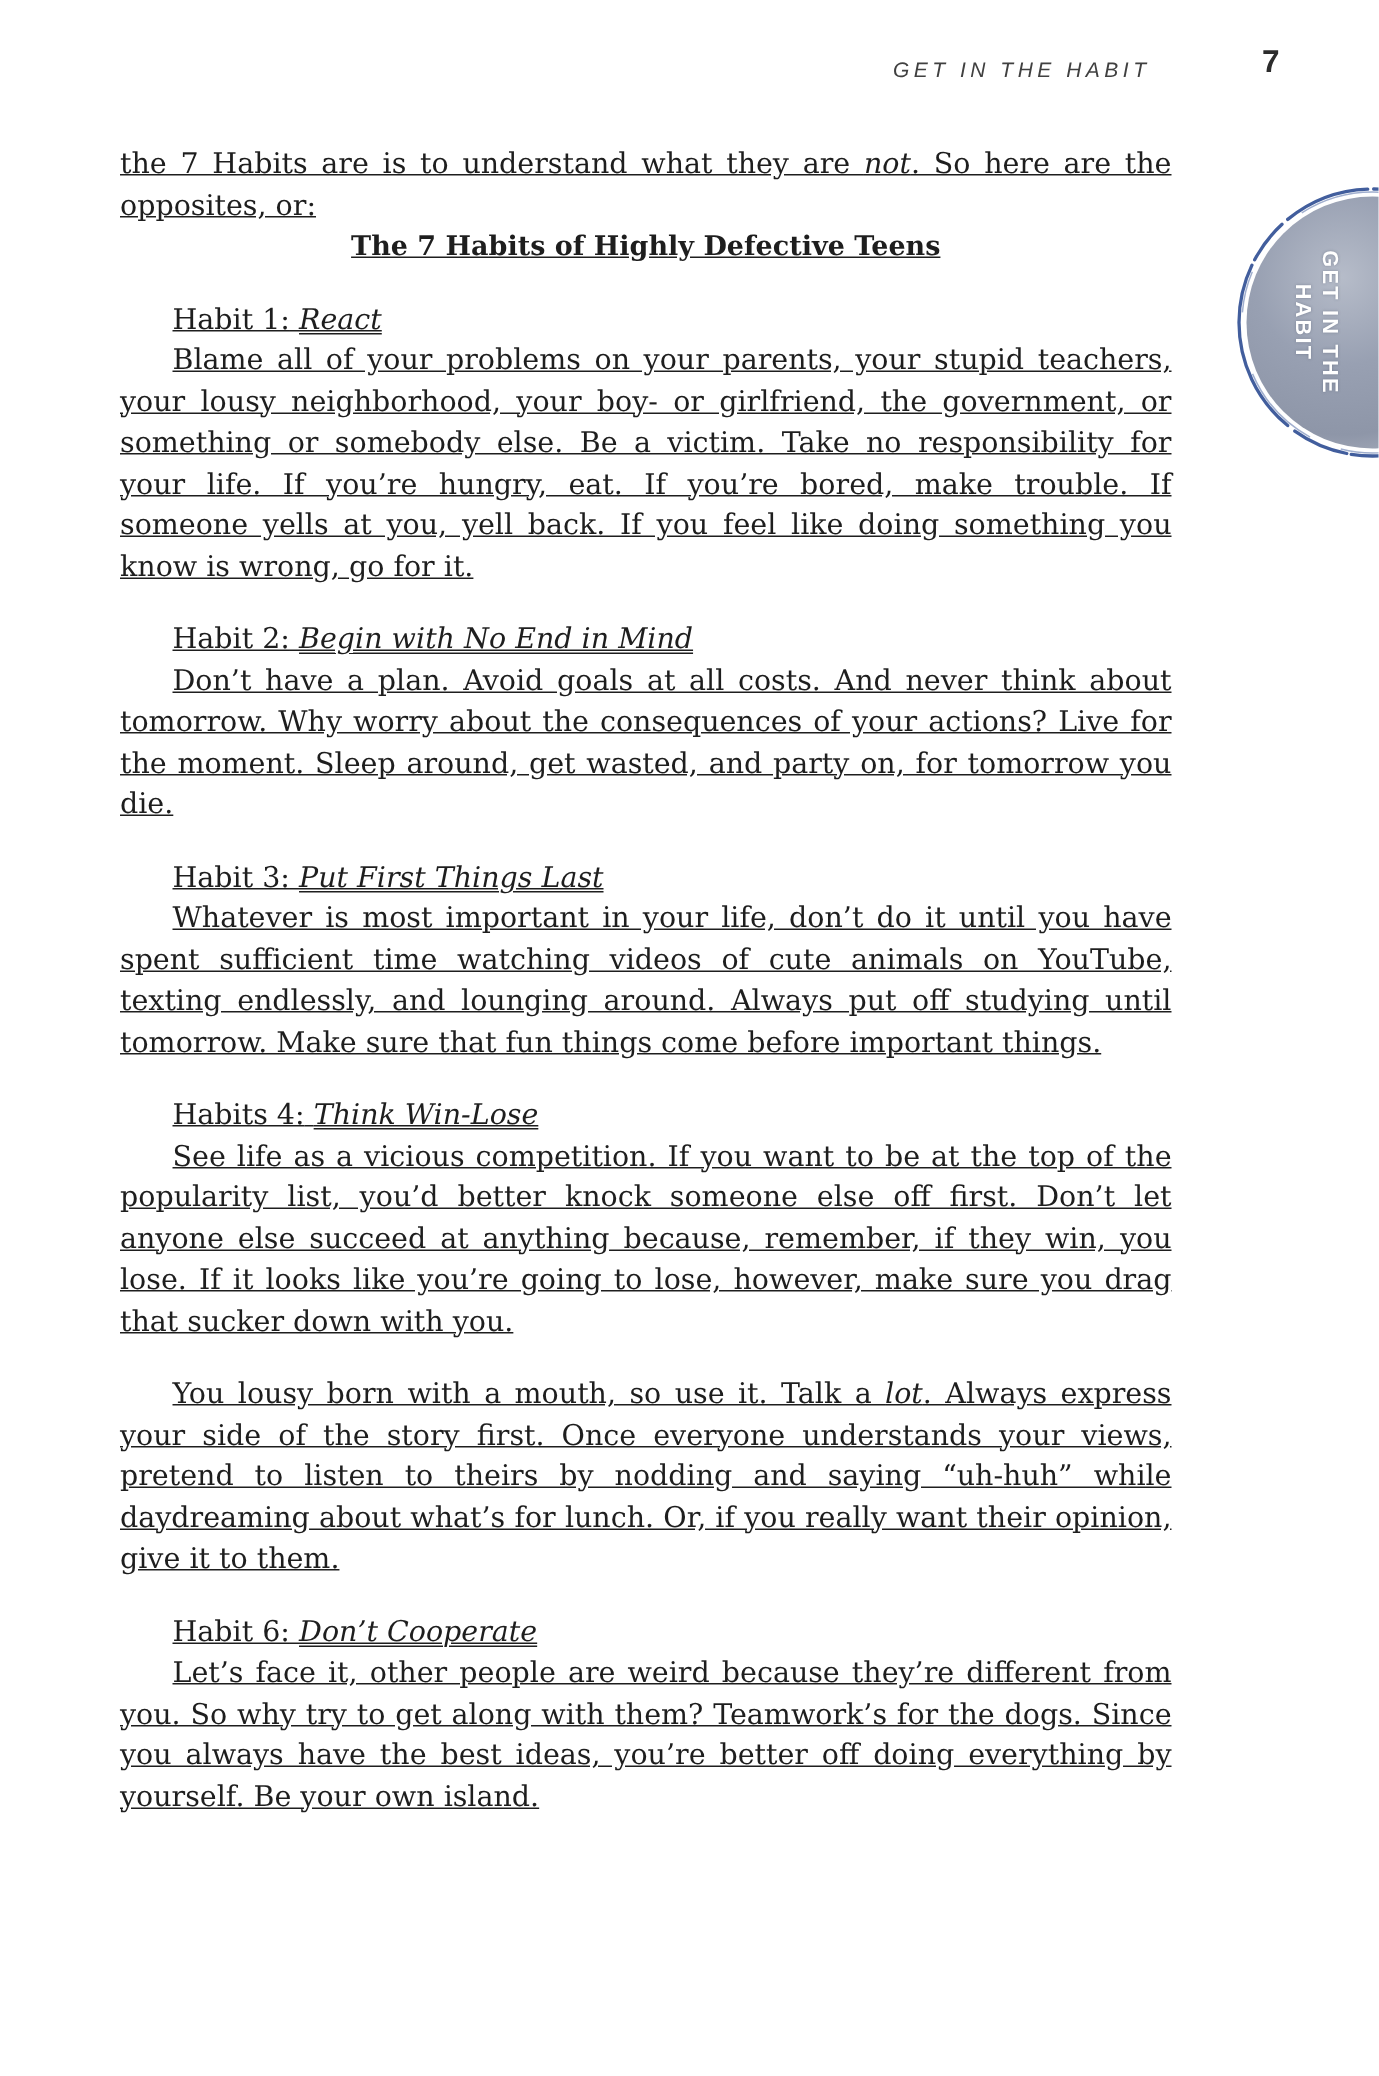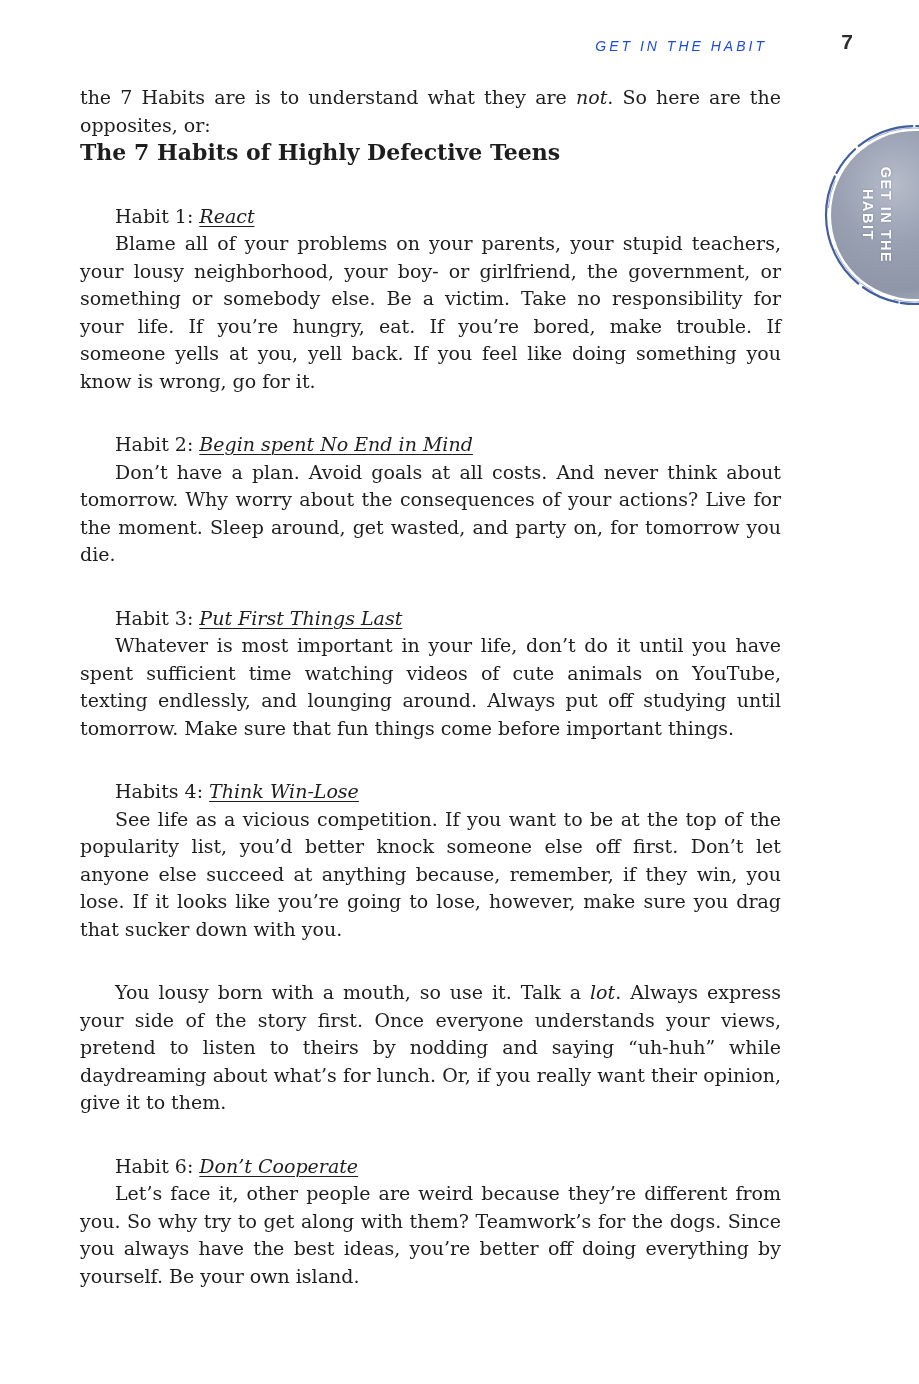--- a/index.html
+++ b/index.html
@@ -13,45 +13,46 @@
     color: #1e1e1e;
   }
 
   
   .running-head {
     position: absolute; top: 38px; right: 152px;
     font-family: "Liberation Sans", sans-serif;
     font-style: italic;
     font-size: 14px;
     letter-spacing: 3px;
-    color: #1d4ed8;
+    color: #404040;
     white-space: nowrap;
   }
   .page-number {
     position: absolute; top: 30px; right: 66px;
     font-family: "Liberation Sans", sans-serif;
     font-size: 21px; font-weight: bold;
     color: #2c2c2c;
   }
 
   
   .content {
-    position: absolute; left: 80px; top: 84px; width: 701px;
+    position: absolute; left: 80px; top: 96px; width: 701px;
     font-size: 19px; line-height: 27.5px;
     text-align: justify;
+    text-decoration: underline;
   }
   .content p { margin: 0; }
   .intro { text-indent: 0; }
   .section-title {
     margin: 26px 0 0;
-    font-size: 22px; font-weight: bold;
-    text-indent: 0;
+    font-size: 18px; font-weight: bold;
+    text-align: center; text-indent: 0;
     line-height: 27.5px;
   }
-  .habit { margin-top: 36px; }
+  .habit { margin-top: 21px; }
   .habit-head { text-indent: 35px; }
   .habit-body { text-indent: 35px; }
   .habit-title {
     font-style: italic;
     text-decoration: underline;
     text-underline-offset: 3px;
     text-decoration-thickness: 1px;
   }
   .italic { font-style: italic; }
 
@@ -99,21 +100,21 @@
   <p class="intro"><span>the 7 Habits are is to understand what they are </span><span class="italic">not</span><span>. So here are the opposites, or:</span></p>
 
   <p class="section-title">The 7 Habits of Highly Defective Teens</p>
 
   <div class="habit">
     <p class="habit-head"><span>Habit 1:</span> <span class="habit-title">React</span></p>
     <p class="habit-body">Blame all of your problems on your parents, your stupid teachers, your lousy neighborhood, your boy- or girlfriend, the government, or something or somebody else. Be a victim. Take no responsibility for your life. If you’re hungry, eat. If you’re bored, make trouble. If someone yells at you, yell back. If you feel like doing something you know is wrong, go for it.</p>
   </div>
 
   <div class="habit">
-    <p class="habit-head"><span>Habit 2:</span> <span class="habit-title">Begin spent No End in Mind</span></p>
+    <p class="habit-head"><span>Habit 2:</span> <span class="habit-title">Begin with No End in Mind</span></p>
     <p class="habit-body">Don’t have a plan. Avoid goals at all costs. And never think about tomorrow. Why worry about the consequences of your actions? Live for the moment. Sleep around, get wasted, and party on, for tomorrow you die.</p>
   </div>
 
   <div class="habit">
     <p class="habit-head"><span>Habit 3:</span> <span class="habit-title">Put First Things Last</span></p>
     <p class="habit-body">Whatever is most important in your life, don’t do it until you have spent sufficient time watching videos of cute animals on YouTube, texting endlessly, and lounging around. Always put off studying until tomorrow. Make sure that fun things come before important things.</p>
   </div>
 
   <div class="habit">
     <p class="habit-head"><span>Habits 4:</span> <span class="habit-title">Think Win-Lose</span></p>

